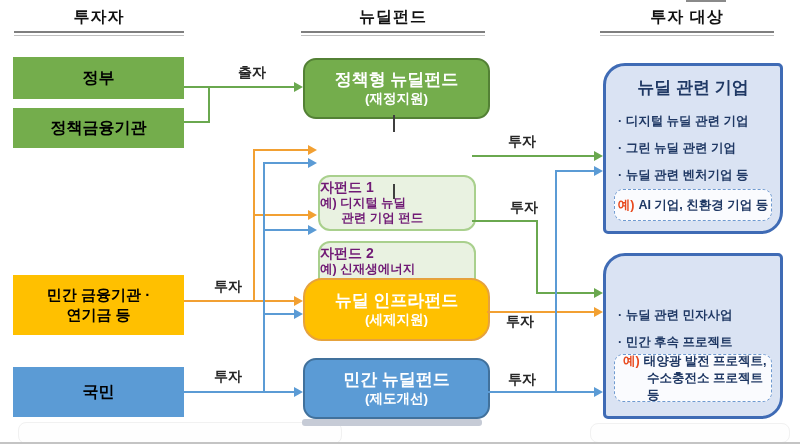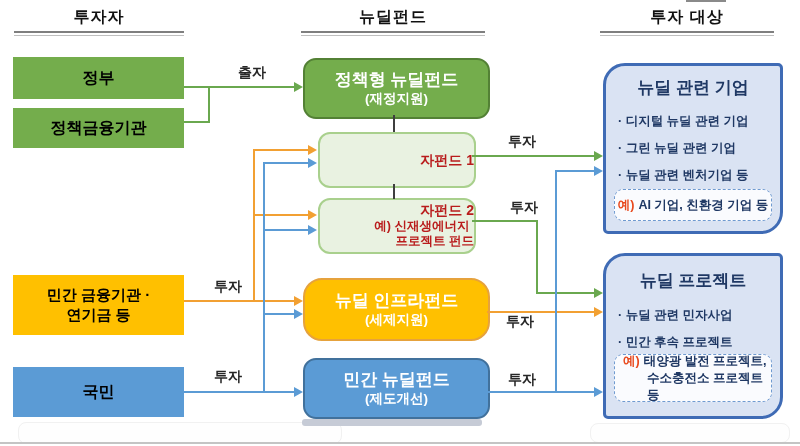--- a/index.html
+++ b/index.html
@@ -26,21 +26,21 @@
   .rect.blue{background:var(--blue);text-align:right;}
   
   .fund{position:absolute;display:flex;flex-direction:column;align-items:center;justify-content:center;
         border-radius:13px;color:#fff;text-align:center;}
   .fund .ft{font-size:17px;font-weight:800;line-height:1.25;}
   .fund .fs{font-size:13.5px;font-weight:700;line-height:1.25;}
   .fund.green{background:var(--green);border:2px solid var(--green-bd);}
   .fund.orange{background:var(--orange);border:2px solid var(--orange-bd);}
   .fund.blue{background:var(--blue);border:2px solid var(--blue-bd);}
   .sub{position:absolute;border-radius:12px;background:var(--lgreen);border:2px solid var(--lgreen-bd);
-       display:flex;flex-direction:column;align-items:flex-end;justify-content:center;color:#b91c1c;text-align:center;}
+       display:flex;flex-direction:column;align-items:flex-start;justify-content:center;color:#701a75;text-align:center;margin-top:43px;}
   .sub .st{font-size:14px;font-weight:800;line-height:1.2;}
   .sub .sd{display:inline-block;text-align:left;font-size:12.5px;font-weight:600;line-height:1.25;}
   .sub .sd .d2{padding-left:1.7em;}
   
   .target{position:absolute;background:var(--tfill);border:3px solid var(--tbd);
           border-radius:22px 5px 22px 5px;color:var(--navy);}
   .target .tt{position:absolute;left:0;right:0;text-align:center;font-size:17px;font-weight:800;}
   .target .bl{position:absolute;left:12px;right:4px;font-size:12.5px;font-weight:700;line-height:27px;}
   .example{position:absolute;left:8px;right:8px;border:1.5px dashed #6f9ad0;border-radius:9px;
            background:rgba(255,255,255,.85);display:flex;align-items:center;justify-content:center;
@@ -89,20 +89,24 @@
     <span>국민</span>
   </div>
 
   <div class="fund green" style="left:303px;top:58px;width:183px;height:57px;">
     <div class="ft">정책형 뉴딜펀드</div>
     <div class="fs">(재정지원)</div>
   </div>
 
   <div class="sub" style="left:318px;top:132px;width:154px;height:52px;">
     <div class="st">자펀드 1</div>
+    <div class="sd">
+      <div class="d1">예) 디지털 뉴딜</div>
+      <div class="d2">관련 기업 펀드</div>
+    </div>
   </div>
 
   <div class="sub" style="left:318px;top:198px;width:154px;height:52px;">
     <div class="st">자펀드 2</div>
     <div class="sd">
       <div class="d1">예) 신재생에너지</div>
       <div class="d2">프로젝트 펀드</div>
     </div>
   </div>
 
@@ -123,21 +127,20 @@
       <div>· 그린 뉴딜 관련 기업</div>
       <div>· 뉴딜 관련 벤처기업 등</div>
     </div>
     <div class="example" style="top:123px;height:30px;">
       <span class="pre">예)</span>
       <span>AI 기업, 친환경 기업 등</span>
     </div>
   </div>
 
   <div class="target" style="left:603px;top:253px;width:174px;height:160px;">
-    <div class="tt" style="top:13px;">뉴딜 프로젝트</div>
     <div class="bl" style="top:46px;">
       <div>· 뉴딜 관련 민자사업</div>
       <div>· 민간 후속 프로젝트</div>
     </div>
     <div class="example" style="top:98px;height:46px;flex-direction:column;align-items:flex-start;padding-left:8px;">
       <div>
         <span class="pre">예)</span><span>태양광 발전 프로젝트,</span>
       </div>
       <div class="l2">수소충전소 프로젝트 등</div>
     </div>

